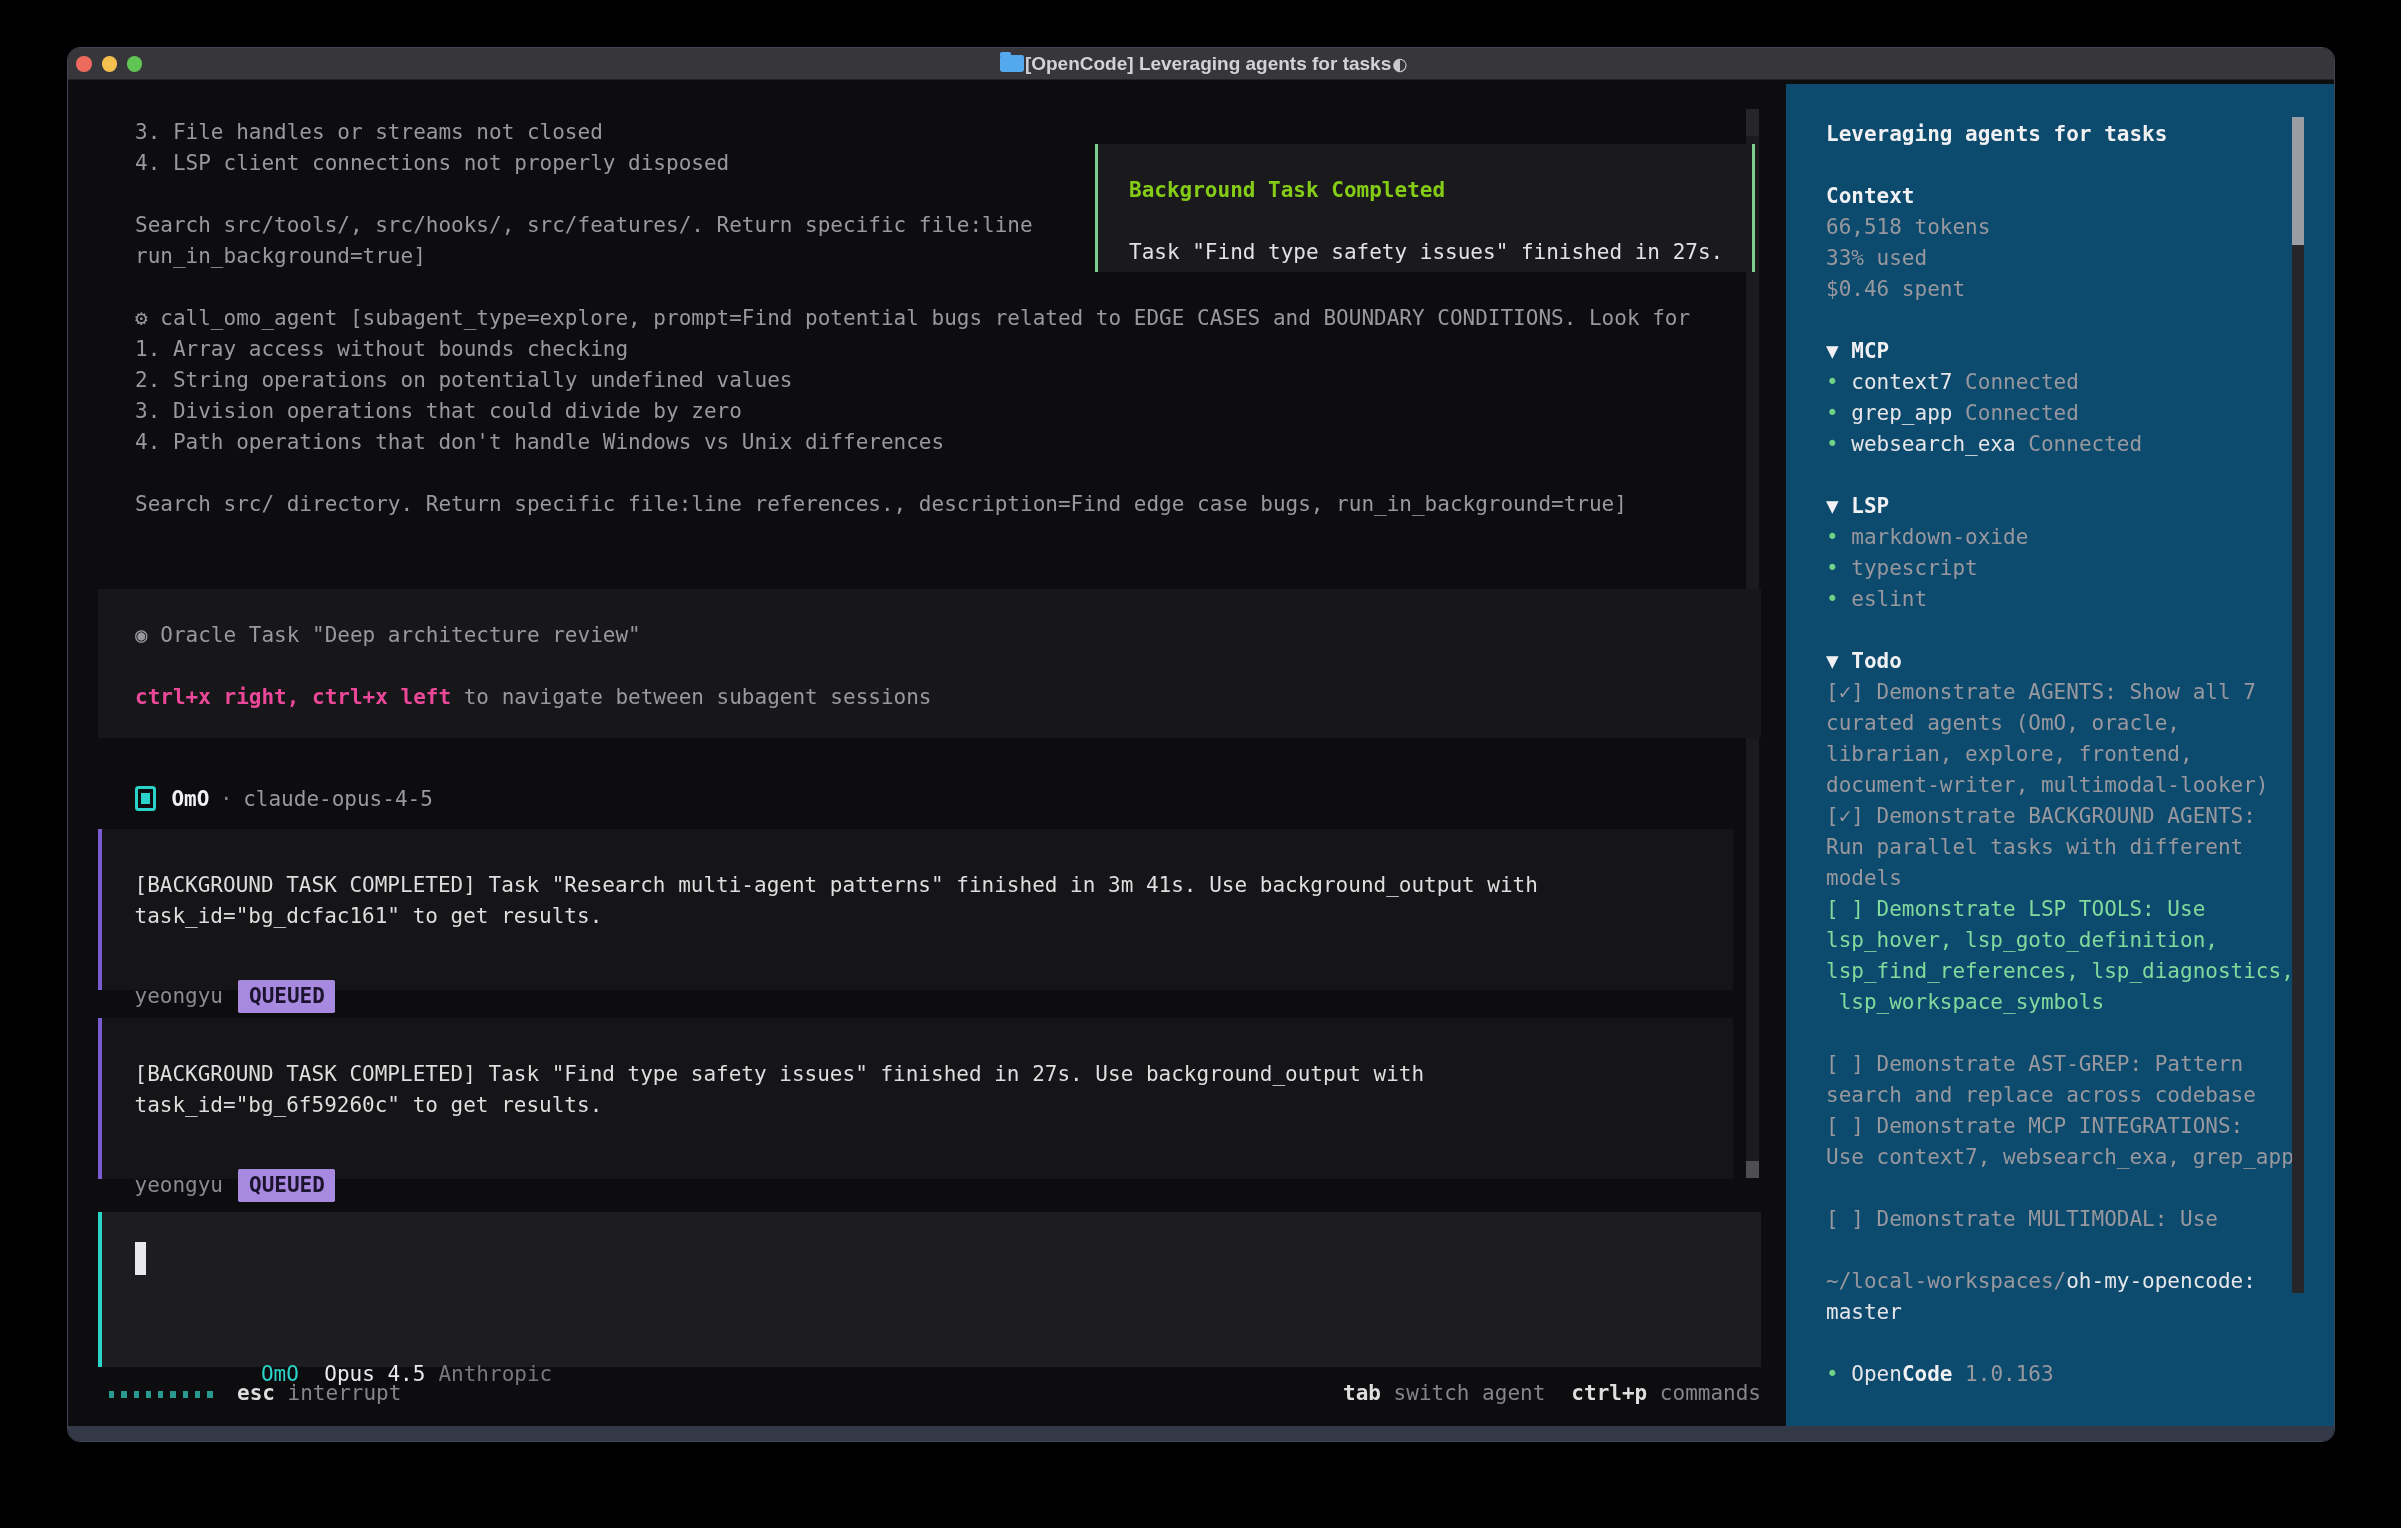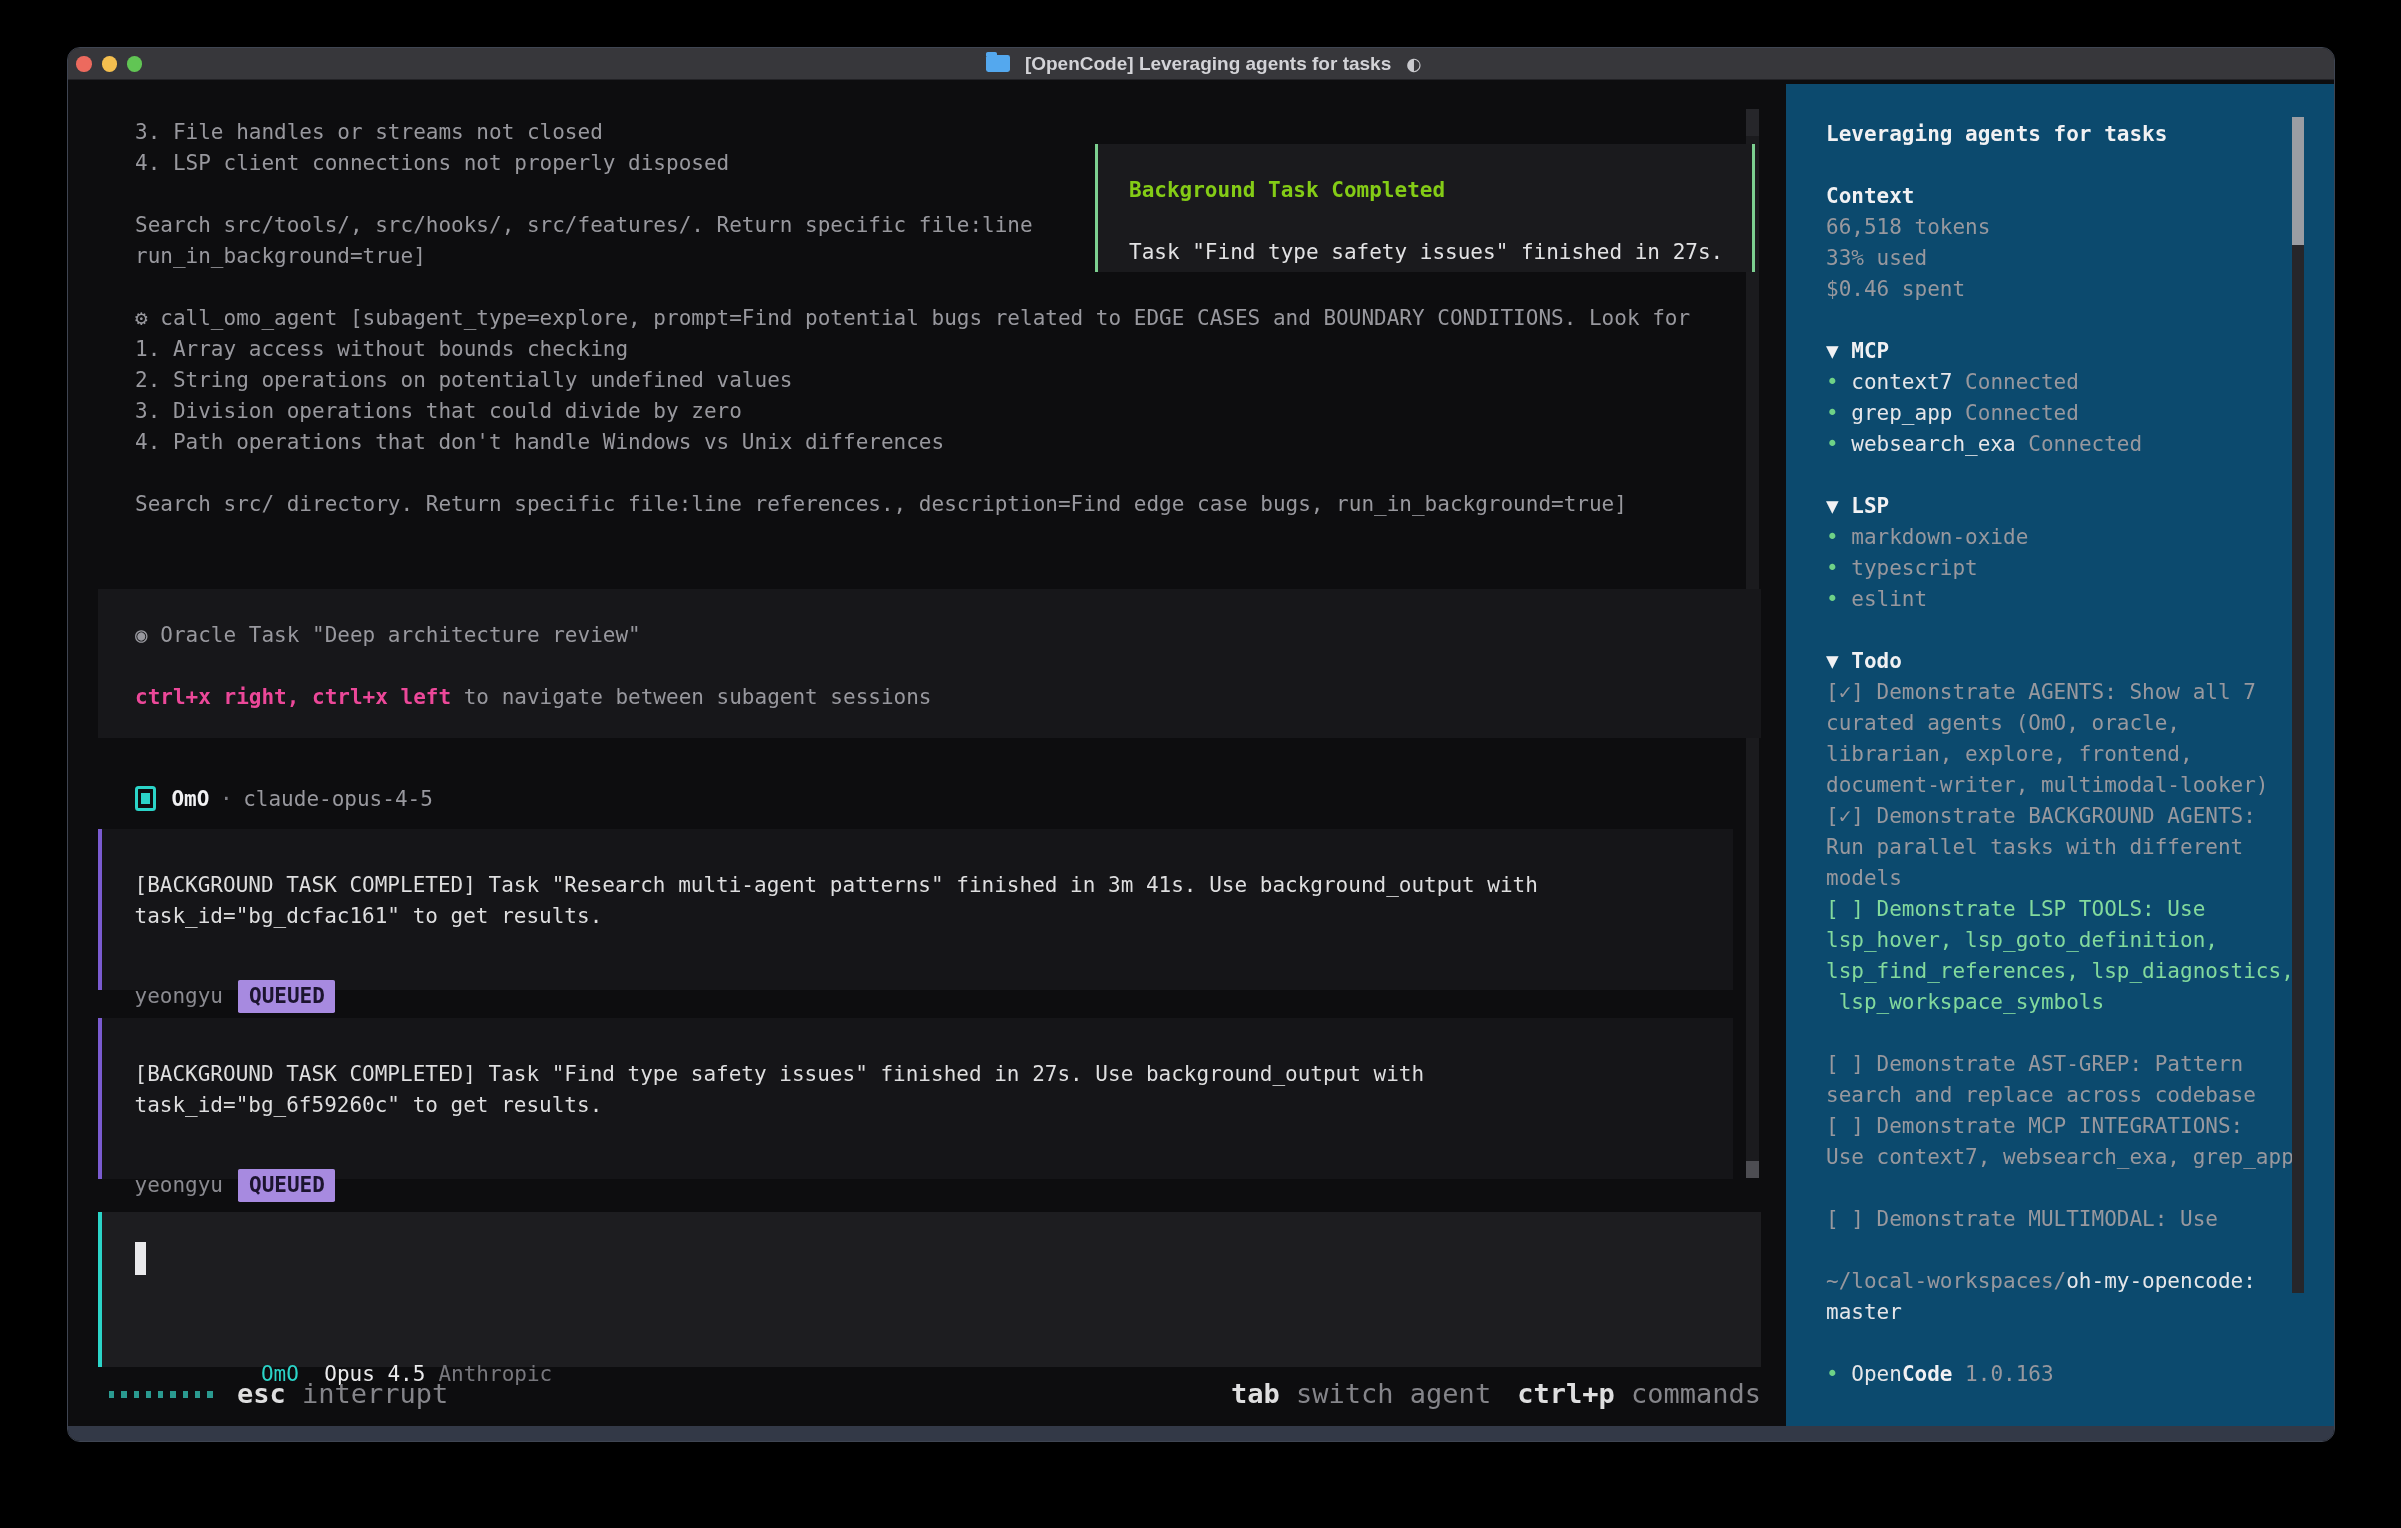--- a/index.html
+++ b/index.html
@@ -15,21 +15,21 @@
 
   
   .titlebar {
     position:absolute; left:0; top:0; width:100%; height:32px;
     background:#37373b; border-bottom:0.6px solid #232327;
     display:flex; align-items:center; justify-content:center;
   }
   .traffic { position:absolute; left:8.3px; top:8.3px; display:flex; gap:10px; }
   .light { width:15.4px; height:15.4px; border-radius:50%; }
   .light.red{ background:#ec6a5e; } .light.yellow{ background:#f4bf4f; } .light.green{ background:#61c554; }
-  .titletext { color:#d3d3d7; font-family:"Liberation Sans", sans-serif; font-weight:bold; font-size:19px; display:flex; align-items:center; gap:15px;margin-left:6px; }
+  .titletext { color:#d3d3d7; font-family:"Liberation Sans", sans-serif; font-weight:bold; font-size:19px; display:flex; align-items:center; gap:1px;margin-left:6px; }
   .folder-icon { position:relative; width:23.6px; height:16.5px; background:#54a8ee; border-radius:2.4px; display:inline-block; }
   .folder-icon::before { content:""; position:absolute; left:0; top:-3.5px; width:10.6px; height:4.7px; background:#54a8ee; border-radius:1.8px 1.8px 0 0; }
   .title-badge { font-family:"DejaVu Sans", sans-serif; color:#c9c9cd; font-size:17.7px; font-weight:normal; }
 
   
   .content { position:absolute; left:0; top:32px; right:0; bottom:14.8px; background:#0d0d0f; }
 
   .main { position:absolute; left:0; top:0; width:1718px; height:100%; }
   .tline { height:31px; line-height:31px; font-size:21px; white-space:pre; }
   .tline.blank { }
@@ -72,21 +72,21 @@
   .input-box {
     position:absolute; left:30px; top:1132px; width:1663px; height:155px;
     background:#1d1d20; border-left:4.7px solid #2bd4c8;
   }
   .cursor-block { position:absolute; left:32.5px; top:29.5px; width:11.8px; height:33px; background:#e9e9eb; }
   .input-meta { position:absolute; left:32.5px; top:116px; height:31px; line-height:31px; font-size:21px; white-space:pre; }
   .im-agent { color:#2bd4c8; margin-right:25.4px; }
   .im-model { color:#eaeaec; font-weight:normal; margin-right:13px; }
   .im-provider { color:#77777d; }
 
-  .statusbar { position:absolute; left:0; top:1298px; width:100%; height:31px; font-size:27px; line-height:31px; }
+  .statusbar { position:absolute; left:0; top:1298px; width:100%; height:31px; font-size:21px; line-height:31px; }
   .spinner { position:absolute; left:41px; top:13px; display:flex; gap:7px; }
   .spinner i { width:5.3px; height:7px; background:#2a9a90; display:block; }
   .status-esc { position:absolute; left:169px; white-space:pre; }
   .status-right { position:absolute; right:25px; white-space:pre; }
   .key { color:#dededf; font-weight:bold; } .keylabel { color:#85858a; }
   .gap2 { display:inline-block; width:26px; }
 
   
   .main-sb-track { position:absolute; left:1678px; top:29px; width:13px; height:1069px; background:#1b1b1e; }
   .main-sb-topseg { position:absolute; left:1678px; top:29px; width:13px; height:27px; background:#26262a; }

